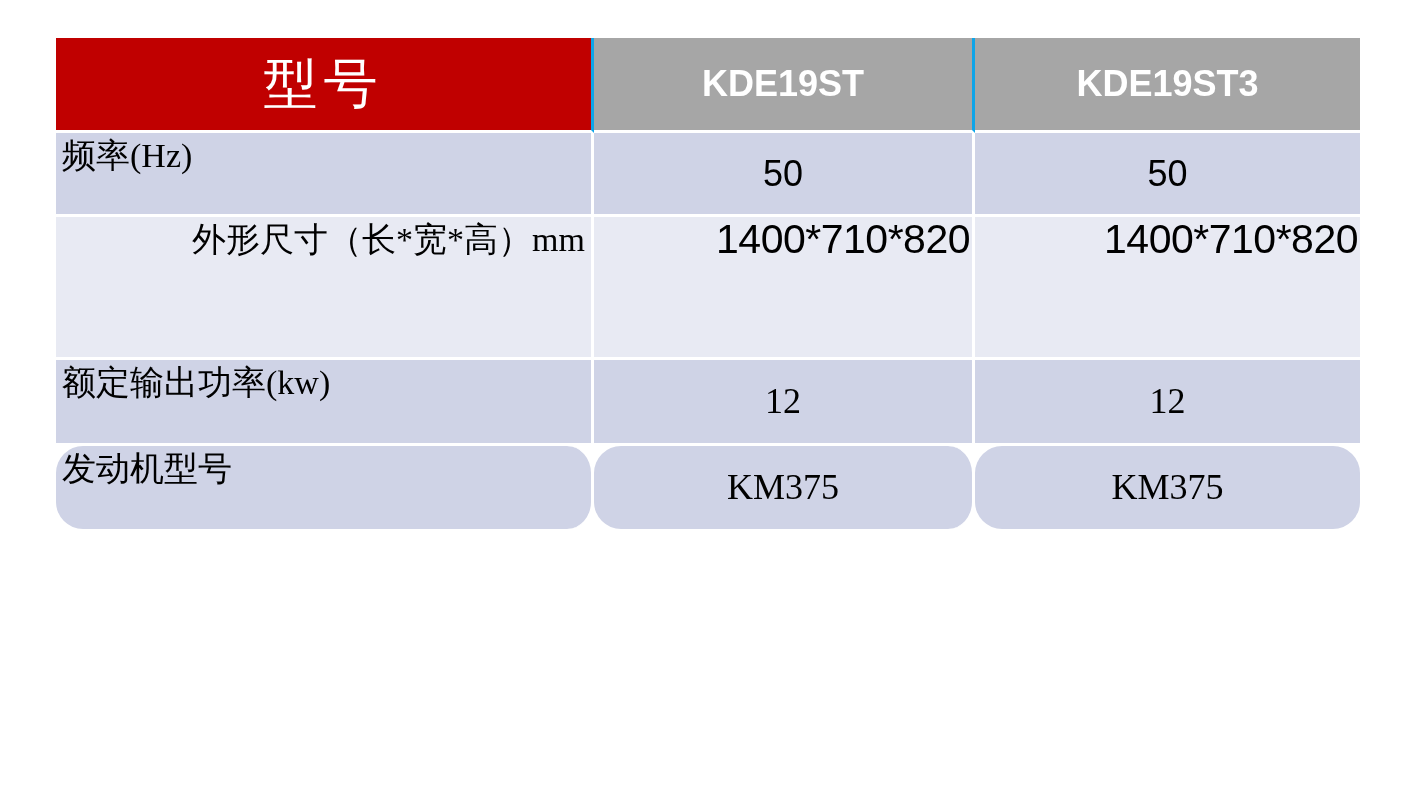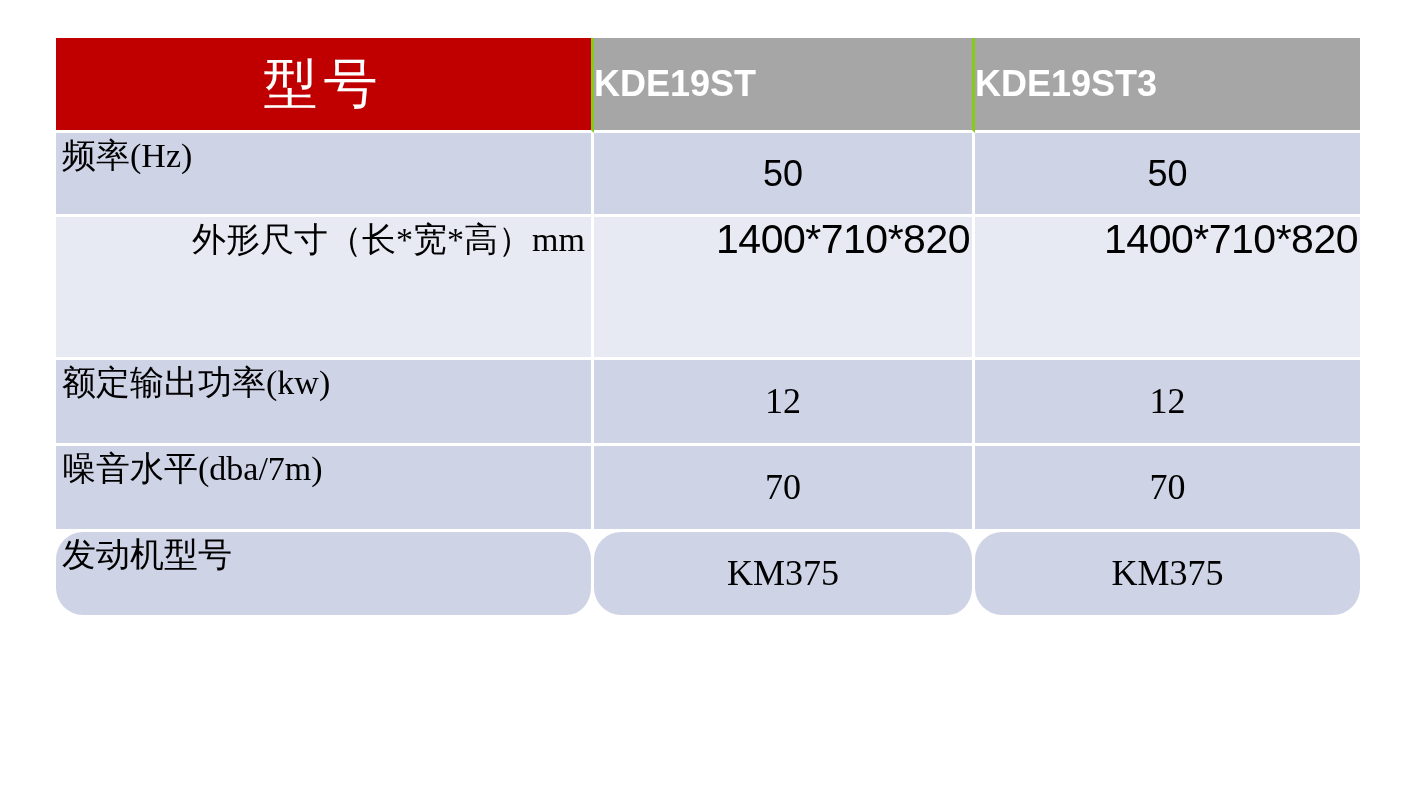--- a/index.html
+++ b/index.html
@@ -33,40 +33,40 @@
 
   col.col-label { width: 538px; }
   col.col-v1    { width: 381px; }
   col.col-v2    { width: 385px; }
 
   
   tr.head-row th {
     height: 92px;
     padding: 0;
     vertical-align: middle;
-    border-right: 3px solid #84cc16;
+    border-right: 3px solid #0ea5e9;
     border-bottom: 3px solid #ffffff;
   }
   th.head-label {
     background: #C00000;
     color: #ffffff;
     font-family: "Liberation Serif", "DejaVu Serif", serif;
     font-size: 54px;
     font-weight: 400;
     letter-spacing: 6px;
     text-align: center;
     line-height: 1;
   }
   th.head-model {
     background: #A6A6A6;
     color: #ffffff;
     font-family: "Liberation Sans", sans-serif;
     font-size: 36px;
     font-weight: bold;
-    text-align: left;
+    text-align: center;
     line-height: 1;
   }
   tr.head-row th:last-child { border-right: none; }
 
   
   tbody td {
     padding: 0;
     border-right: 3px solid #ffffff;
     border-bottom: 3px solid #ffffff;
   }
@@ -146,25 +146,20 @@
         <td class="cell-value">1400*710*820</td>
       </tr>
 
       <tr class="band-dark r2">
         <td class="cell-label">额定输出功率(kw)</td>
         <td class="cell-value">12</td>
         <td class="cell-value">12</td>
       </tr>
 
 
-      <tr class="band-dark r4">
-        <td class="cell-label">噪音水平(dba/7m)</td>
-        <td class="cell-value">70</td>
-        <td class="cell-value">70</td>
-      </tr>
 
 
       <tr class="band-dark r6">
         <td class="cell-label">发动机型号</td>
         <td class="cell-value">KM375</td>
         <td class="cell-value">KM375</td>
       </tr>
 
     </tbody>
   </table>

